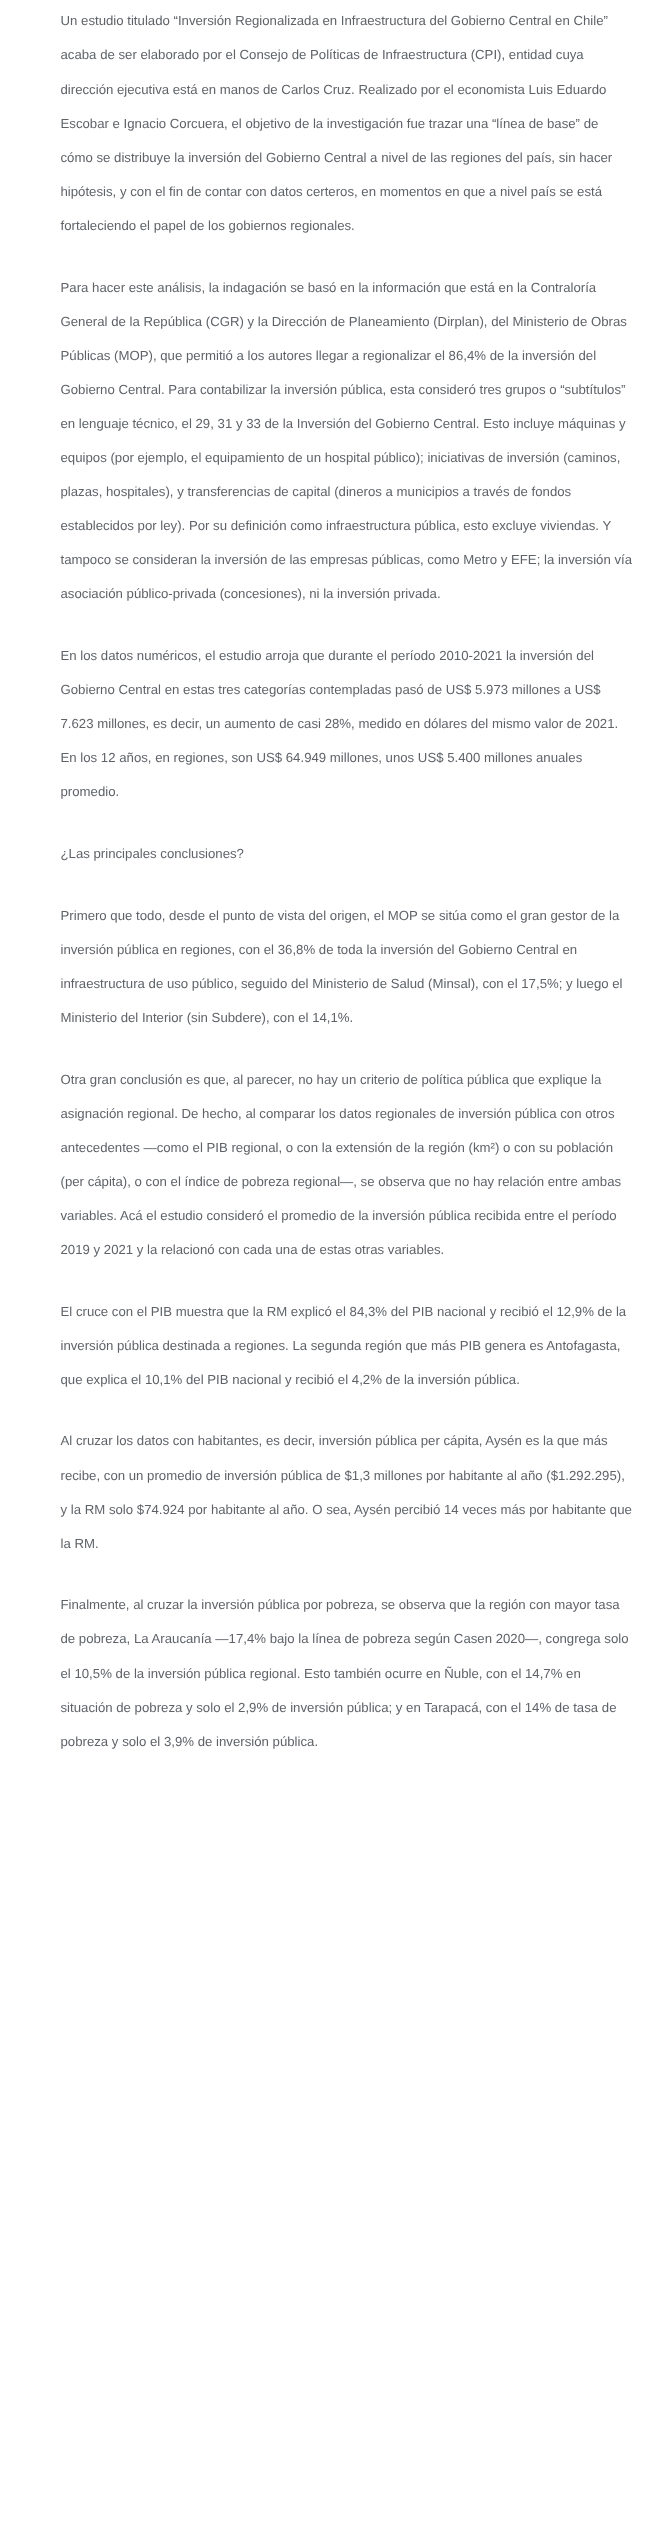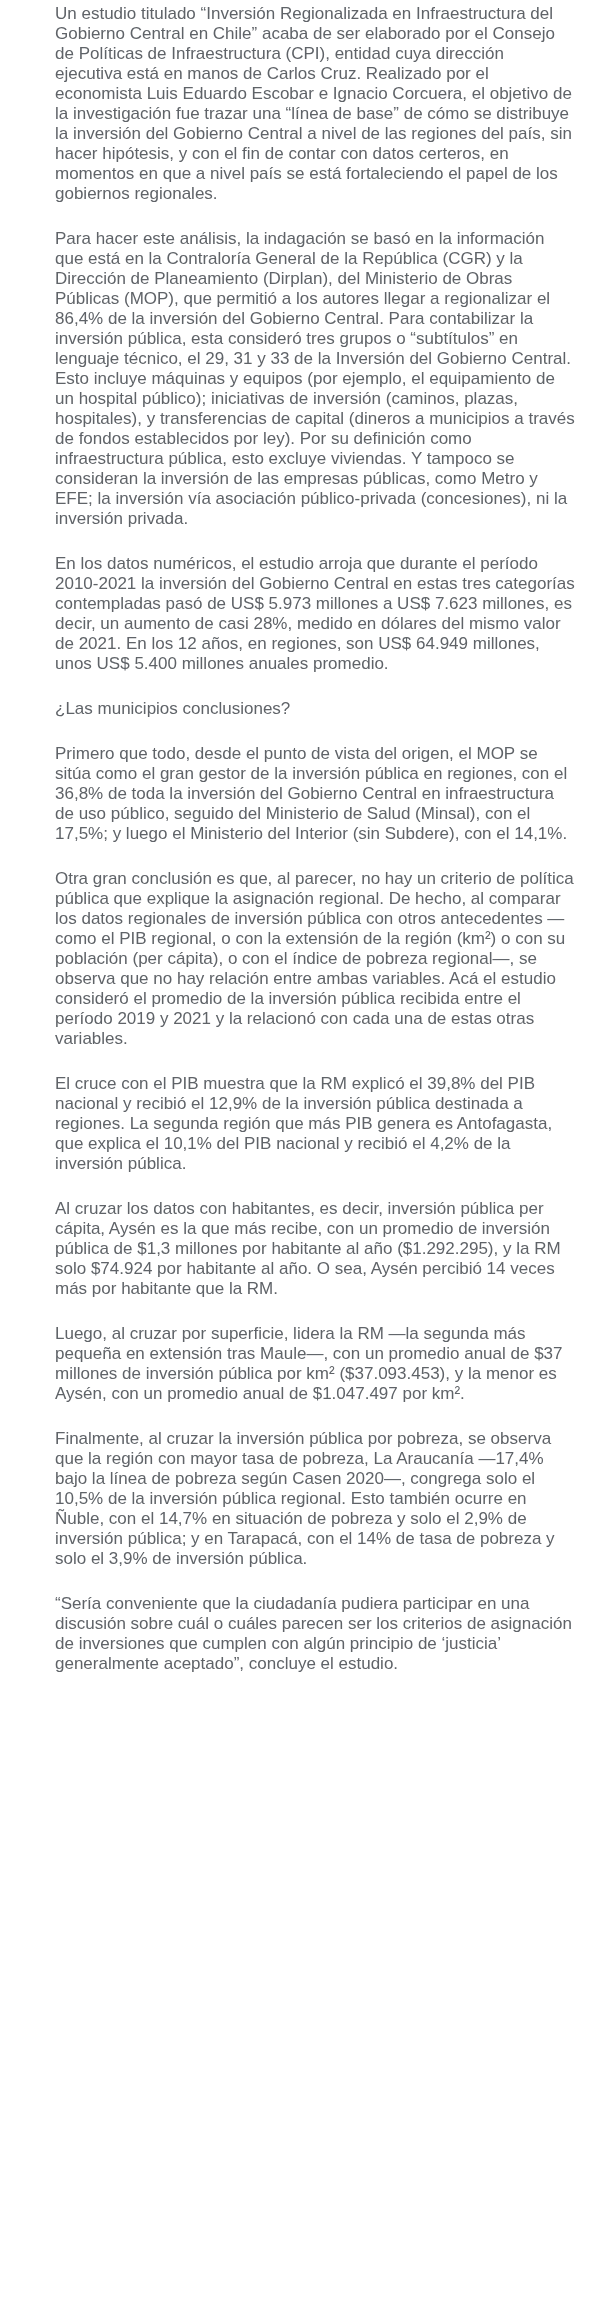--- a/index.html
+++ b/index.html
@@ -14,39 +14,37 @@
     box-sizing: border-box;
   }
   .article-body {
     box-sizing: border-box;
     width: 610px;
     padding: 4px 35px 20px 55px;
   }
   .article-body p {
     margin: 0 0 25px 0;
     font-family: "Liberation Sans", "DejaVu Sans", sans-serif;
-    font-size: 17px;
-    line-height: 20px;
+    font-size: 12px;
+    line-height: 31px;
     font-weight: 400;
     color: #5f6368;
     text-align: left;
     word-spacing: normal;
   }
   .article-body p:last-child {
     margin-bottom: 0;
   }
 </style>
 </head>
 <body>
 
 <main class="article-body">
   <p>Un estudio titulado “Inversión Regionalizada en Infraestructura del Gobierno Central en Chile” acaba de ser elaborado por el Consejo de Políticas de Infraestructura (CPI), entidad cuya dirección ejecutiva está en manos de Carlos Cruz. Realizado por el economista Luis Eduardo Escobar e Ignacio Corcuera, el objetivo de la investigación fue trazar una “línea de base” de cómo se distribuye la inversión del Gobierno Central a nivel de las regiones del país, sin hacer hipótesis, y con el fin de contar con datos certeros, en momentos en que a nivel país se está fortaleciendo el papel de los gobiernos regionales.</p>
   <p>Para hacer este análisis, la indagación se basó en la información que está en la Contraloría General de la República (CGR) y la Dirección de Planeamiento (Dirplan), del Ministerio de Obras Públicas (MOP), que permitió a los autores llegar a regionalizar el 86,4% de la inversión del Gobierno Central. Para contabilizar la inversión pública, esta consideró tres grupos o “subtítulos” en lenguaje técnico, el 29, 31 y 33 de la Inversión del Gobierno Central. Esto incluye máquinas y equipos (por ejemplo, el equipamiento de un hospital público); iniciativas de inversión (caminos, plazas, hospitales), y transferencias de capital (dineros a municipios a través de fondos establecidos por ley). Por su definición como infraestructura pública, esto excluye viviendas. Y tampoco se consideran la inversión de las empresas públicas, como Metro y EFE; la inversión vía asociación público-privada (concesiones), ni la inversión privada.</p>
   <p>En los datos numéricos, el estudio arroja que durante el período 2010-2021 la inversión del Gobierno Central en estas tres categorías contempladas pasó de US$ 5.973 millones a US$ 7.623 millones, es decir, un aumento de casi 28%, medido en dólares del mismo valor de 2021. En los 12 años, en regiones, son US$ 64.949 millones, unos US$ 5.400 millones anuales promedio.</p>
-  <p>¿Las municipios conclusiones?</p>
+  <p>¿Las principales conclusiones?</p>
   <p>Primero que todo, desde el punto de vista del origen, el MOP se sitúa como el gran gestor de la inversión pública en regiones, con el 36,8% de toda la inversión del Gobierno Central en infraestructura de uso público, seguido del Ministerio de Salud (Minsal), con el 17,5%; y luego el Ministerio del Interior (sin Subdere), con el 14,1%.</p>
   <p>Otra gran conclusión es que, al parecer, no hay un criterio de política pública que explique la asignación regional. De hecho, al comparar los datos regionales de inversión pública con otros antecedentes —como el PIB regional, o con la extensión de la región (km²) o con su población (per cápita), o con el índice de pobreza regional—, se observa que no hay relación entre ambas variables. Acá el estudio consideró el promedio de la inversión pública recibida entre el período 2019 y 2021 y la relacionó con cada una de estas otras variables.</p>
-  <p>El cruce con el PIB muestra que la RM explicó el 39,8% del PIB nacional y recibió el 12,9% de la inversión pública destinada a regiones. La segunda región que más PIB genera es Antofagasta, que explica el 10,1% del PIB nacional y recibió el 4,2% de la inversión pública.</p>
+  <p>El cruce con el PIB muestra que la RM explicó el 84,3% del PIB nacional y recibió el 12,9% de la inversión pública destinada a regiones. La segunda región que más PIB genera es Antofagasta, que explica el 10,1% del PIB nacional y recibió el 4,2% de la inversión pública.</p>
   <p>Al cruzar los datos con habitantes, es decir, inversión pública per cápita, Aysén es la que más recibe, con un promedio de inversión pública de $1,3 millones por habitante al año ($1.292.295), y la RM solo $74.924 por habitante al año. O sea, Aysén percibió 14 veces más por habitante que la RM.</p>
-  <p>Luego, al cruzar por superficie, lidera la RM —la segunda más pequeña en extensión tras Maule—, con un promedio anual de $37 millones de inversión pública por km² ($37.093.453), y la menor es Aysén, con un promedio anual de $1.047.497 por km².</p>
   <p>Finalmente, al cruzar la inversión pública por pobreza, se observa que la región con mayor tasa de pobreza, La Araucanía —17,4% bajo la línea de pobreza según Casen 2020—, congrega solo el 10,5% de la inversión pública regional. Esto también ocurre en Ñuble, con el 14,7% en situación de pobreza y solo el 2,9% de inversión pública; y en Tarapacá, con el 14% de tasa de pobreza y solo el 3,9% de inversión pública.</p>
-  <p>“Sería conveniente que la ciudadanía pudiera participar en una discusión sobre cuál o cuáles parecen ser los criterios de asignación de inversiones que cumplen con algún principio de ‘justicia’ generalmente aceptado”, concluye el estudio.</p>
 </main>
 
 </body></html>

